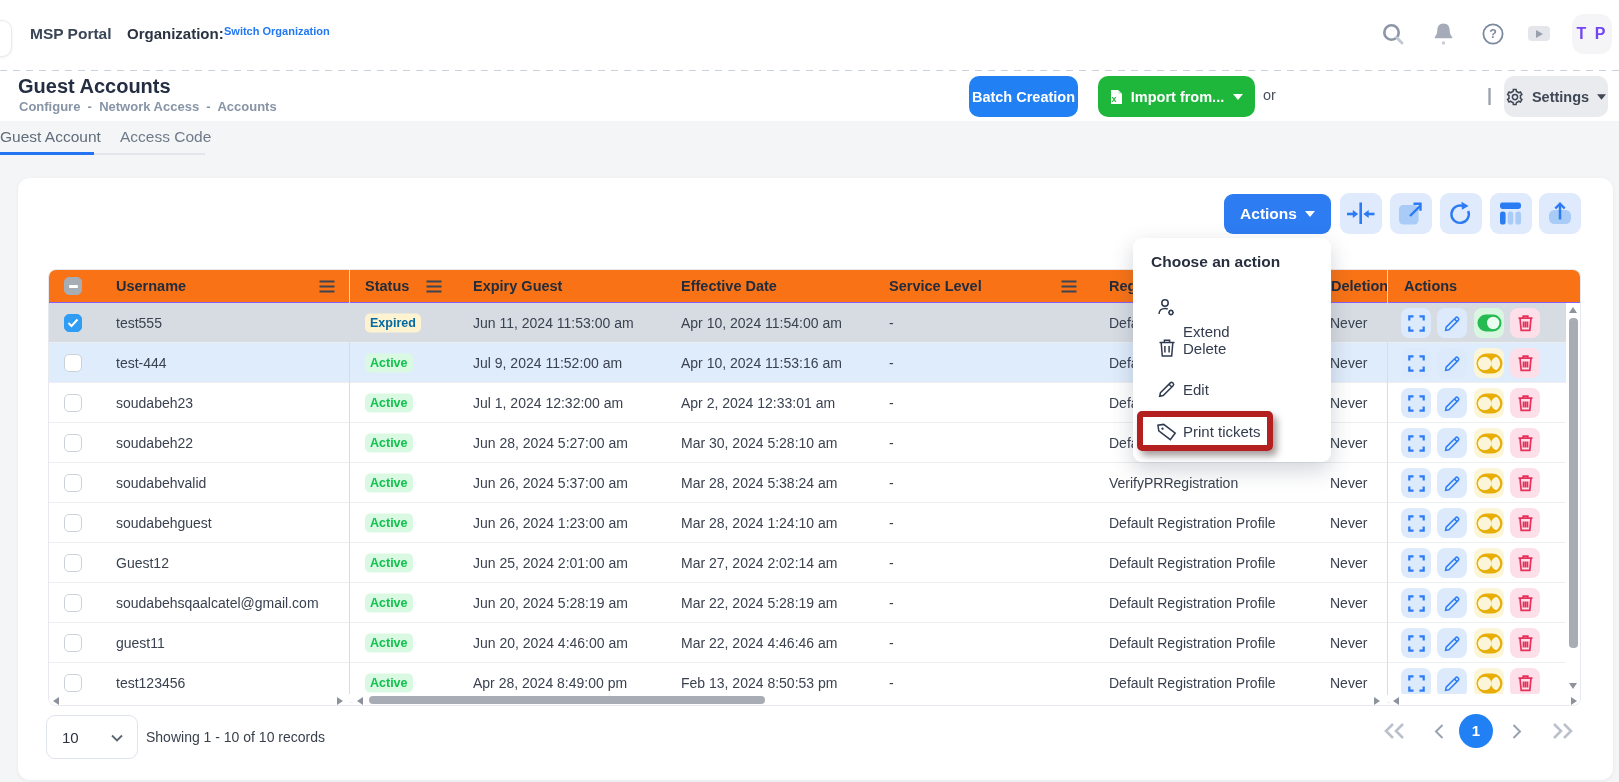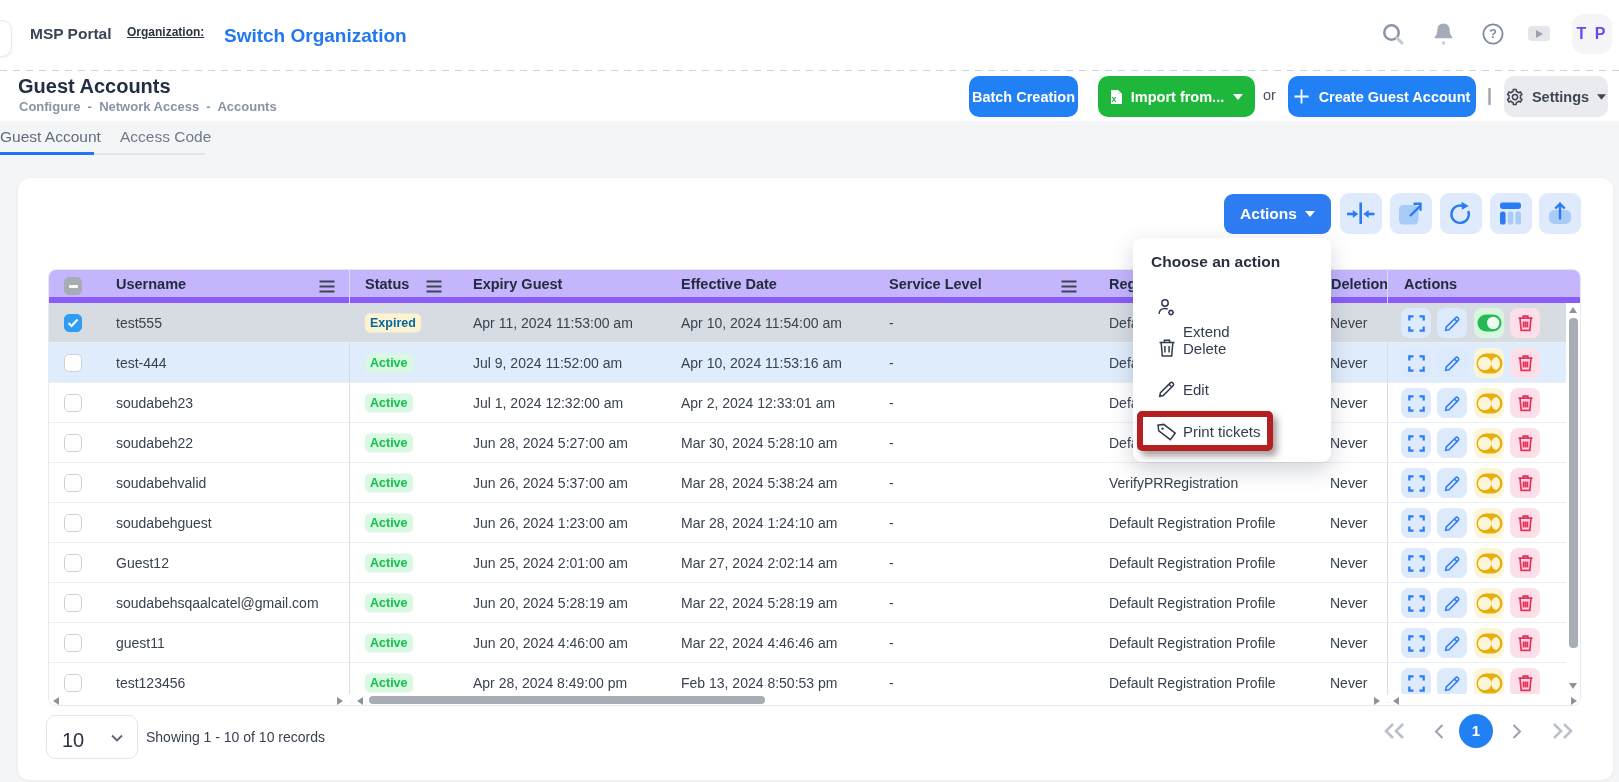--- a/index.html
+++ b/index.html
@@ -27,21 +27,21 @@
 
   
   #card { position:absolute; left:18px; top:178px; width:1595px; height:602px; background:#fff; border-radius:12px; box-shadow:0 1px 4px rgba(30,40,60,.05); }
 
   
   #actionsbtn { position:absolute; left:1224px; top:194px; width:107px; height:40px; background:#2e7cf2; border-radius:9px; color:#fff; font-size:15.5px; font-weight:bold; display:flex; align-items:center; justify-content:center; }
   .icobtn { position:absolute; top:193px; width:42px; height:41px; background:#dfeafc; border-radius:9px; display:flex; align-items:center; justify-content:center; }
 
   
   #tablewrap { position:absolute; left:48px; top:269px; width:1533px; height:437px; background:#fff; border:1px solid #e7e9ee; border-radius:8px; overflow:hidden; }
-  #thead { position:absolute; left:0; top:0; width:1531px; height:33px; background:#c4b5fd; border-bottom:6px solid #8b5cf6; }
+  #thead { position:absolute; left:0; top:0; width:1531px; height:33px; background:#f97316; border-bottom:1px solid #8b5cf6; }
   .th { position:absolute; top:50%; transform:translateY(-50%); font-size:14.5px; font-weight:bold; color:#222c3c; white-space:nowrap; }
   .row { position:absolute; left:0; width:1531px; height:40px; border-bottom:1px solid #eceff2; background:#fff; }
   .row.sel { background:#d7dce2; }
   .row.hov { background:#dfecfb; }
   .cell { position:absolute; top:50%; transform:translateY(-50%); font-size:14px; color:#3a4250; white-space:nowrap; }
   .c-user { left:67px; } .c-status { left:316px; } .c-exp { left:424px; } .c-eff { left:632px; }
   .c-sl { left:840px; } .c-reg { left:1060px; } .c-del { left:1281px; }
   .vline { position:absolute; top:0; width:1px; height:425px; background:#d9dce2; z-index:3; }
   .badge { display:inline-block; padding:2px 5px 3px; border-radius:5px; font-size:12.5px; font-weight:bold; }
   .b-act { background:#d9f9e3; color:#13c14e; }
@@ -71,22 +71,22 @@
   .pgtxt { position:absolute; font-size:14px; color:#39414e; }
 </style>
 </head>
 <body>
 <div id="page">
   <div id="grayzone"></div>
   <div id="topbar">
     <div id="sidestub"></div>
       <div id="topdash"></div>
     <span class="tb-txt" style="left:30px;">MSP Portal</span>
-    <span class="tb-txt" style="left:127px; font-size:12px; color:#2a3342;text-decoration:underline;">Organization:</span>
-    <span class="tb-txt" style="left:224px; font-size:19px; color:#2178f2;">Switch Organization</span>
+    <span class="tb-txt" style="left:127px; font-size:15px; color:#2a3342;">Organization:</span>
+    <span class="tb-txt" style="left:224px; font-size:11px; color:#2178f2;">Switch Organization</span>
     <svg class="abs" style="left:1382px; top:23px;" width="23" height="23" viewBox="0 0 23 23">
         <circle cx="9.5" cy="9.5" r="7.2" fill="none" stroke="#8c96a8" stroke-width="2.6"></circle>
         <path d="M14.8 14.8 L20 20" stroke="#c3c9d4" stroke-width="3" stroke-linecap="round"></path>
       </svg>
     <svg class="abs" style="left:1433px; top:22px;" width="21" height="24" viewBox="0 0 21 24">
         <path d="M10.5 1.5c-3.8 0-6.2 2.8-6.2 6.5 0 4.5-1.8 6-2.6 7.1-.4.5 0 1.1.6 1.1h16.4c.6 0 1-.6.6-1.1-.8-1.1-2.6-2.6-2.6-7.1 0-3.7-2.4-6.5-6.2-6.5z" fill="#a5abb8"></path>
         <circle cx="10.5" cy="21" r="1.7" fill="#c9cdd6"></circle>
       </svg>
     <svg class="abs" style="left:1482px; top:23px;" width="22" height="22" viewBox="0 0 22 22">
         <circle cx="11" cy="11" r="9.6" fill="none" stroke="#7c8aa0" stroke-width="1.8"></circle>
@@ -102,23 +102,20 @@
   <div class="abs" style="left:19px; top:99px; font-size:13px; font-weight:bold; color:#8794a6;">Configure&nbsp; -&nbsp; Network Access&nbsp; -&nbsp; Accounts</div>
   <div class="btn btn-blue" style="left:969px; width:109px;">Batch Creation</div>
   <div class="btn btn-green" style="left:1098px; width:157px;"><svg width="13" height="16" viewBox="0 0 13 16" style="margin-right:8px;">
         <path d="M1 1h7l4 4v10H1z" fill="#fff"></path>
         <path d="M8 1v4h4" fill="#d9f2dd"></path>
         <text x="4" y="12.5" font-size="9" font-weight="bold" fill="#1eb73c" text-anchor="middle" font-family="Liberation Sans">x</text>
       </svg>Import from...<svg width="10" height="6" viewBox="0 0 10 6" style="margin-left:9px;">
         <path d="M0 0h10L5 6z" fill="#fff"></path>
       </svg></div>
   <div class="abs" style="left:1263px; top:87px; font-size:14.5px; color:#495060;">or</div>
-  <div class="btn btn-blue" style="left:1288px; width:188px;"><svg width="15" height="15" viewBox="0 0 15 15" style="margin-right:10px;">
-        <path d="M7.5 0.5v14M0.5 7.5h14" stroke="#fff" stroke-width="1.8"></path>
-      </svg>Create Guest Account</div>
   <div class="abs" style="left:1487px; top:85px; font-size:18px; color:#9aa2b0; font-weight:bold;">|</div>
   <div class="btn btn-gray" style="left:1504px; width:104px;"><svg width="18" height="18" viewBox="0 0 24 24" style="margin-right:8px;">
         <path fill="none" stroke="#3f4654" stroke-width="2" d="M12 8.5a3.5 3.5 0 1 0 0 7 3.5 3.5 0 0 0 0-7zm7.4 3.5c0 .6-.07 1.2-.2 1.8l2 1.6-1.9 3.2-2.4-1a7.4 7.4 0 0 1-3 1.8l-.4 2.6h-3.7l-.4-2.6a7.4 7.4 0 0 1-3-1.8l-2.4 1-1.9-3.2 2-1.6a7.6 7.6 0 0 1 0-3.6l-2-1.6 1.9-3.2 2.4 1a7.4 7.4 0 0 1 3-1.8l.4-2.6h3.7l.4 2.6a7.4 7.4 0 0 1 3 1.8l2.4-1 1.9 3.2-2 1.6c.13.6.2 1.2.2 1.8z"></path>
       </svg>Settings<svg width="9" height="6" viewBox="0 0 10 6" style="margin-left:8px;">
         <path d="M0 0h10L5 6z" fill="#3f4654"></path>
       </svg></div>
   <span class="tab" style="left:0; color:#616c7b;">Guest Account</span>
   <span class="tab" style="left:120px;">Access Code</span>
   <div class="abs" style="left:0; top:152px; width:94px; height:3px; background:#2374f2;"></div>
   <div class="abs" style="left:94px; top:153px; width:111px; height:2px; background:#e2e5e9;"></div>
@@ -189,21 +186,21 @@
       <span class="th" style="left:1355px;">Actions</span>
     </div>
     <div class="row sel" style="top:33px;">
       <div class="cb checked">
           <svg width="12" height="10" viewBox="0 0 12 10" style="position:absolute;left:2px;top:3px;">
             <path d="M1.5 5 4.5 8 10.5 1.5" fill="none" stroke="#fff" stroke-width="2"></path>
           </svg>
         </div>
       <span class="cell c-user">test555</span>
       <span class="cell c-status"><span class="badge b-exp">Expired</span></span>
-      <span class="cell c-exp">Apr 11, 2024 11:53:00 am</span>
+      <span class="cell c-exp">Jun 11, 2024 11:53:00 am</span>
       <span class="cell c-eff">Apr 10, 2024 11:54:00 am</span>
       <span class="cell c-sl">-</span>
       <span class="cell c-reg">Default Registration Profile</span>
       <span class="cell c-del">Never</span>
       <div class="abtn ab-blue a1">
           <svg width="17" height="17" viewBox="0 0 17 17">
             <path d="M1.3 5.5V1.3H5.5 M11.5 1.3h4.2v4.2 M15.7 11.5v4.2h-4.2 M5.5 15.7H1.3v-4.2" fill="none" stroke="#2b7bf3" stroke-width="2.2"></path>
           </svg>
         </div>
       <div class="abtn ab-blue a2">
@@ -595,21 +592,21 @@
     <div class="dd-item" style="top:143px;">Edit</div>
     <svg class="abs" style="left:24px; top:184px;" width="20" height="19" viewBox="0 0 20 19">
         <path d="M2 7.8 V2h5.8 L18 12.2 12.2 18 Z" fill="none" stroke="#2f3a50" stroke-width="1.5" transform="rotate(-8 10 10)"></path>
         <circle cx="6" cy="6" r="1.2" fill="#2f3a50" transform="rotate(-8 10 10)"></circle>
       </svg>
     <div class="dd-item" style="top:185px;">Print tickets</div>
   </div>
   <div id="redbox"></div>
 
   <div id="pagesel">
-    <span style="position:absolute; left:15px; top:13px; font-size:20px; color:#2b3342;">10</span>
+    <span style="position:absolute; left:15px; top:13px; font-size:15px; color:#2b3342;">10</span>
     <svg style="position:absolute; right:14px; top:18px;" width="12" height="8" viewBox="0 0 12 8">
         <path d="M1 1.5 6 6.5 11 1.5" fill="none" stroke="#5a6472" stroke-width="1.8"></path>
       </svg>
   </div>
   <span class="pgtxt" style="left:146px; top:729px;">Showing 1 - 10 of 10 records</span>
 
   <svg class="abs" style="left:1384px; top:723px;" width="21" height="16" viewBox="0 0 21 16">
       <path d="M9 1 2 8l7 7M19 1l-7 7 7 7" fill="none" stroke="#bac1cd" stroke-width="2.6"></path>
     </svg>
   <svg class="abs" style="left:1434px; top:724px;" width="10" height="15" viewBox="0 0 10 15">

